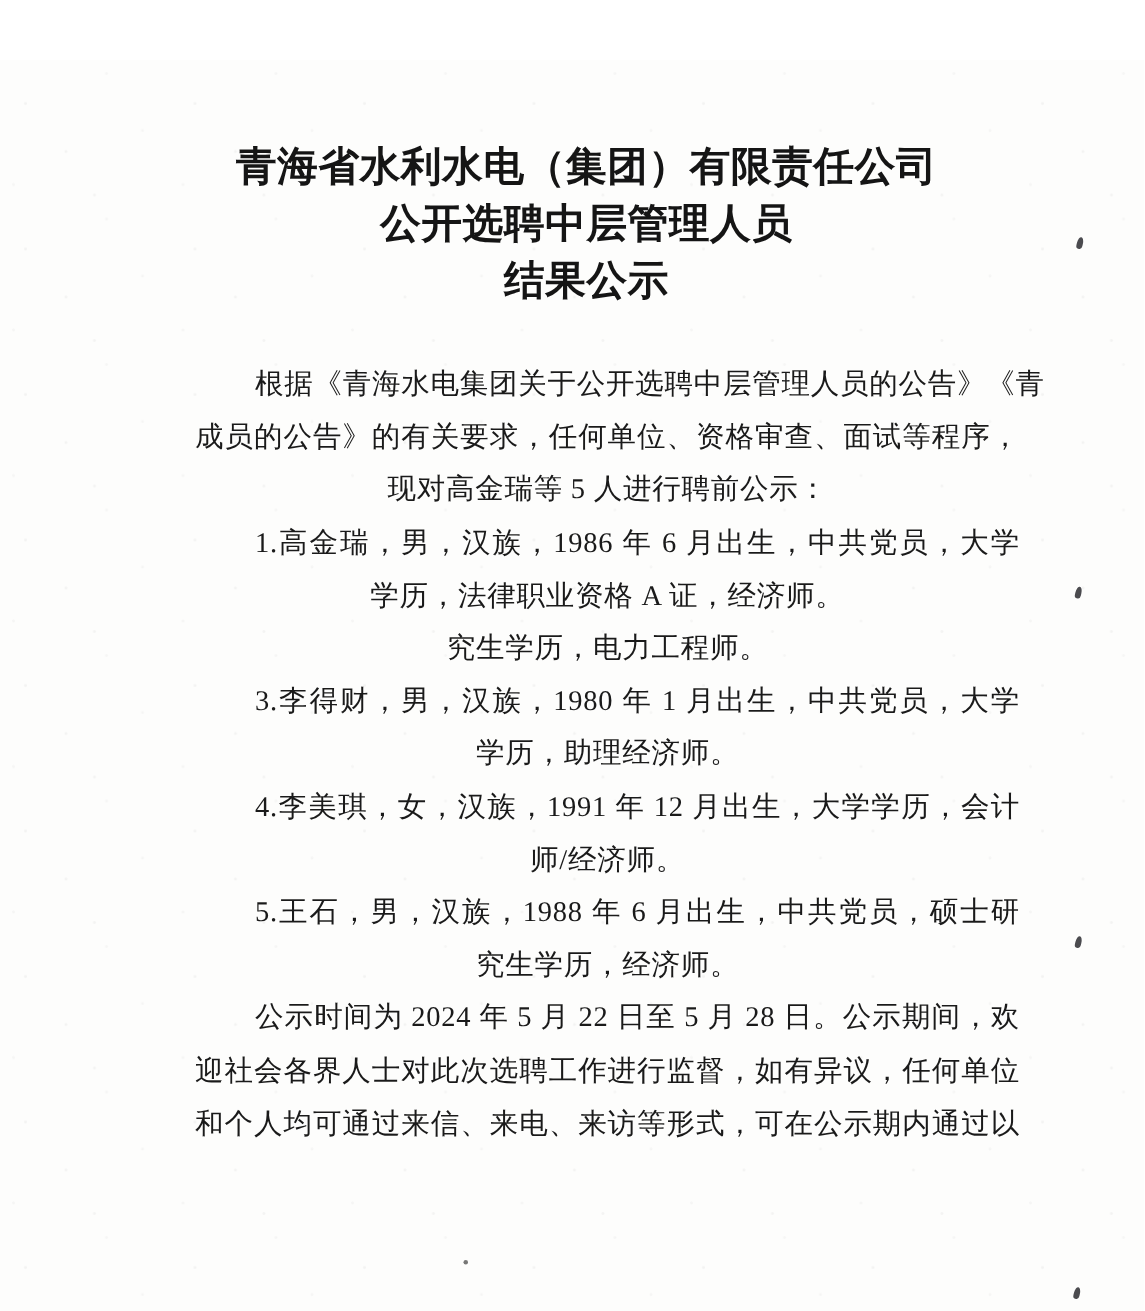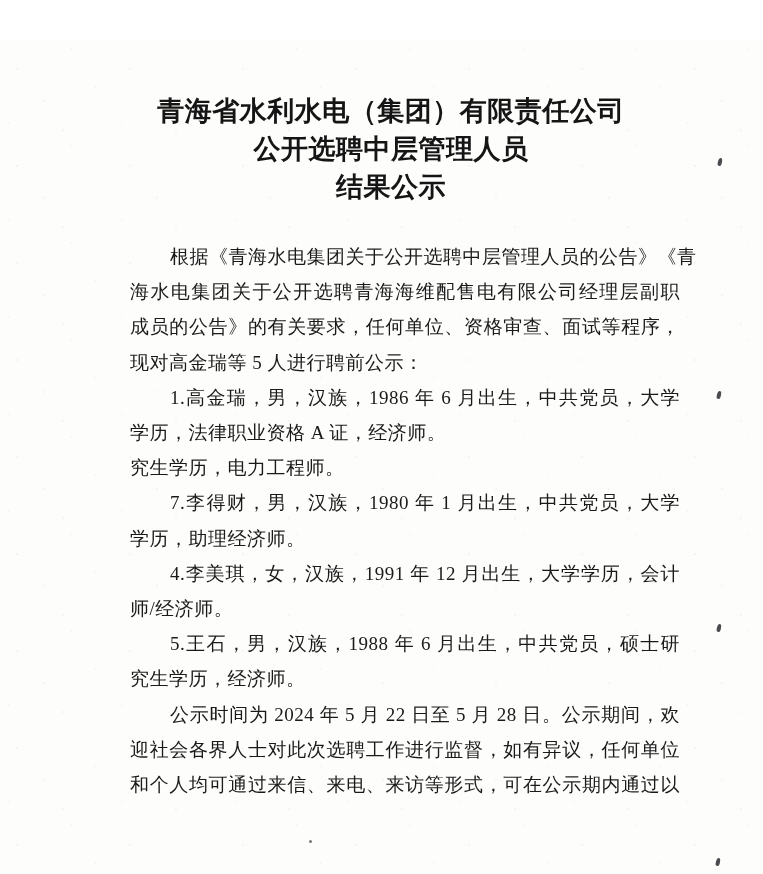--- a/index.html
+++ b/index.html
@@ -43,21 +43,21 @@
     left: 130px;
     width: 550px;
     font-family: "Liberation Serif", serif;
     font-size: 19px;
     line-height: 35.2px;
     color: #1a1a1a;
     font-weight: 500;
   }
   .body-line {
     white-space: nowrap;
-    text-align: left;
+    text-align: center;
     letter-spacing: 0.5px;
   }
   .body-line.fill {
     text-align: justify;
     text-align-last: justify;
   }
   .body-line.indent {
     text-indent: 40px;
   }
   
@@ -91,27 +91,26 @@
 <div class="page">
 
   <div class="title-block">
     <div class="title-line">青海省水利水电（集团）有限责任公司</div>
     <div class="title-line">公开选聘中层管理人员</div>
     <div class="title-line">结果公示</div>
   </div>
 
   <div class="body-block">
     <div class="body-line indent fill">根据《青海水电集团关于公开选聘中层管理人员的公告》《青</div>
-    <div class="body-line fill">海水电集团关于公开选聘青海海维配售电有限公司经理层副职</div>
     <div class="body-line fill">成员的公告》的有关要求，任何单位、资格审查、面试等程序，</div>
     <div class="body-line">现对高金瑞等 5 人进行聘前公示：</div>
     <div class="body-line indent fill">1.高金瑞，男，汉族，1986 年 6 月出生，中共党员，大学</div>
     <div class="body-line">学历，法律职业资格 A 证，经济师。</div>
     <div class="body-line">究生学历，电力工程师。</div>
-    <div class="body-line indent fill">7.李得财，男，汉族，1980 年 1 月出生，中共党员，大学</div>
+    <div class="body-line indent fill">3.李得财，男，汉族，1980 年 1 月出生，中共党员，大学</div>
     <div class="body-line">学历，助理经济师。</div>
     <div class="body-line indent fill">4.李美琪，女，汉族，1991 年 12 月出生，大学学历，会计</div>
     <div class="body-line">师/经济师。</div>
     <div class="body-line indent fill">5.王石，男，汉族，1988 年 6 月出生，中共党员，硕士研</div>
     <div class="body-line">究生学历，经济师。</div>
     <div class="body-line indent fill">公示时间为 2024 年 5 月 22 日至 5 月 28 日。公示期间，欢</div>
     <div class="body-line fill">迎社会各界人士对此次选聘工作进行监督，如有异议，任何单位</div>
     <div class="body-line fill">和个人均可通过来信、来电、来访等形式，可在公示期内通过以</div>
   </div>
 

